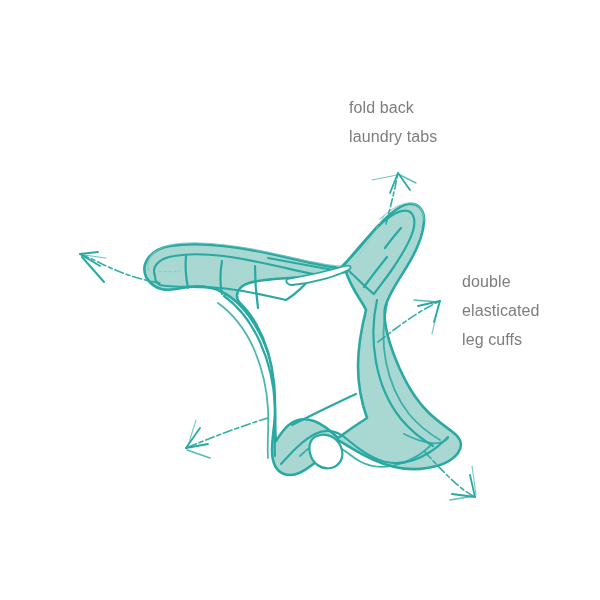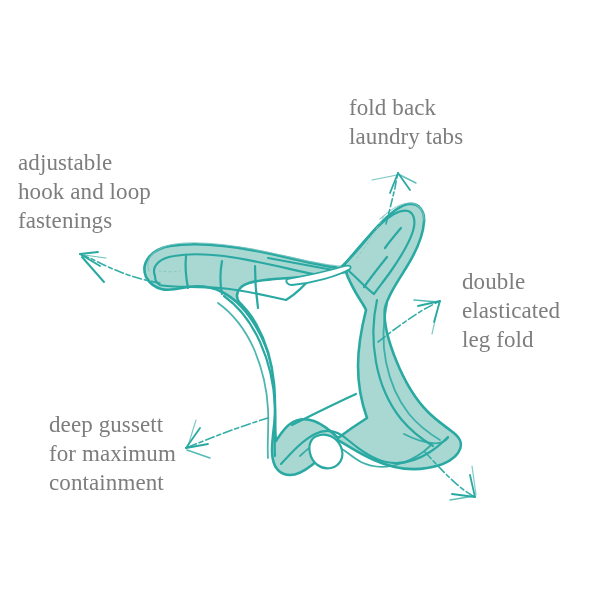--- a/index.html
+++ b/index.html
@@ -20,26 +20,26 @@
   #diagram-svg {
     position: absolute;
     left: 0;
     top: 0;
     width: 600px;
     height: 600px;
   }
   .callout {
     position: absolute;
     color: #7d7d7d;
-    font-size: 23px;
+    font-size: 16px;
     line-height: 29px;
     font-weight: 400;
     letter-spacing: 0.1px;
     white-space: pre-line;
-    font-family: Liberation Serif, serif;
+    font-family: Liberation Sans, sans-serif;
   }
   #callout-fastenings { left: 18px;  top: 148px; }
   #callout-laundry    { left: 349px; top: 93px;  }
   #callout-legcuffs   { left: 462px; top: 267px; }
   #callout-gussett    { left: 49px;  top: 410px; }
   #callout-waist      { left: 496px; top: 483px; }
 </style>
 </head>
 <body>
 
@@ -215,29 +215,23 @@
 
     <g>
       <path d="M 425 452 C 436 464, 448 477, 460 487 C 466 492, 471 495, 475 497" fill="none" stroke="#2aa9a2" stroke-width="1.6" stroke-linecap="round" stroke-dasharray="9 3 4 3" opacity="0.95"></path>
       <path d="M 475 497 L 470 475" fill="none" stroke="#2aa9a2" stroke-width="1.8" stroke-linecap="round"></path>
       <path d="M 475 497 L 452 494" fill="none" stroke="#2aa9a2" stroke-width="1.8" stroke-linecap="round"></path>
       <path d="M 474 496 L 450 500" fill="none" stroke="#2aa9a2" stroke-width="1.4" stroke-linecap="round" opacity="0.75"></path>
       <path d="M 476 495 L 472 466" fill="none" stroke="#2aa9a2" stroke-width="1.2" stroke-linecap="round" opacity="0.6"></path>
     </g>
   </svg>
 
-  <div class="callout" id="callout-fastenings">adjustable
-hook and loop
-fastenings</div>
 
   <div class="callout" id="callout-laundry">fold back
 laundry tabs</div>
 
   <div class="callout" id="callout-legcuffs">double
 elasticated
-leg fold</div>
-
-  <div class="callout" id="callout-gussett">deep gussett
-for maximum
-containment</div>
+leg cuffs</div>
+
 
 
 </div>
 
 </body></html>

